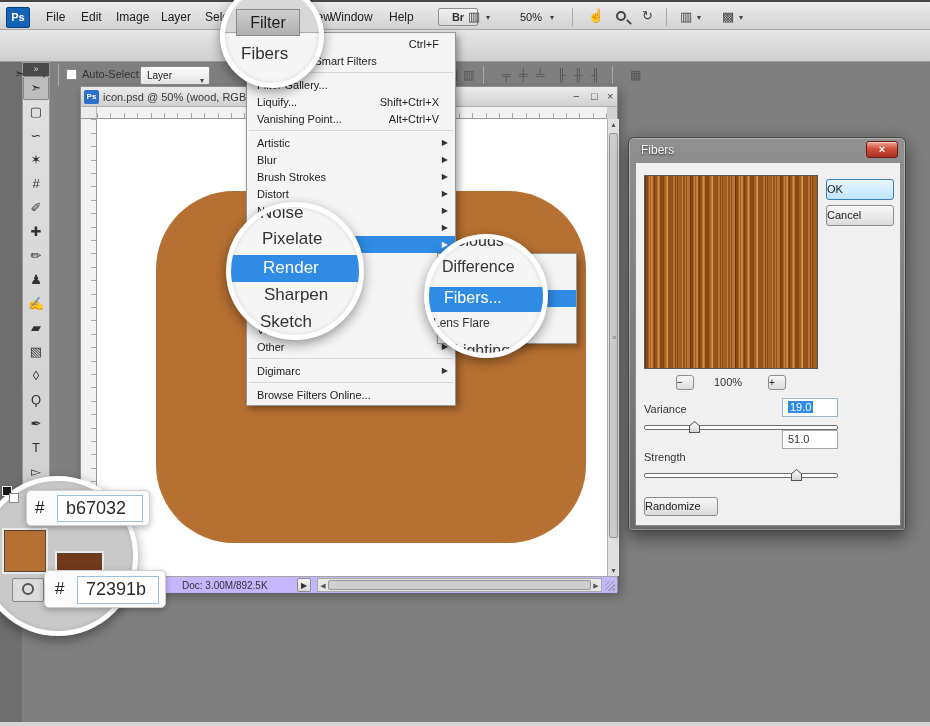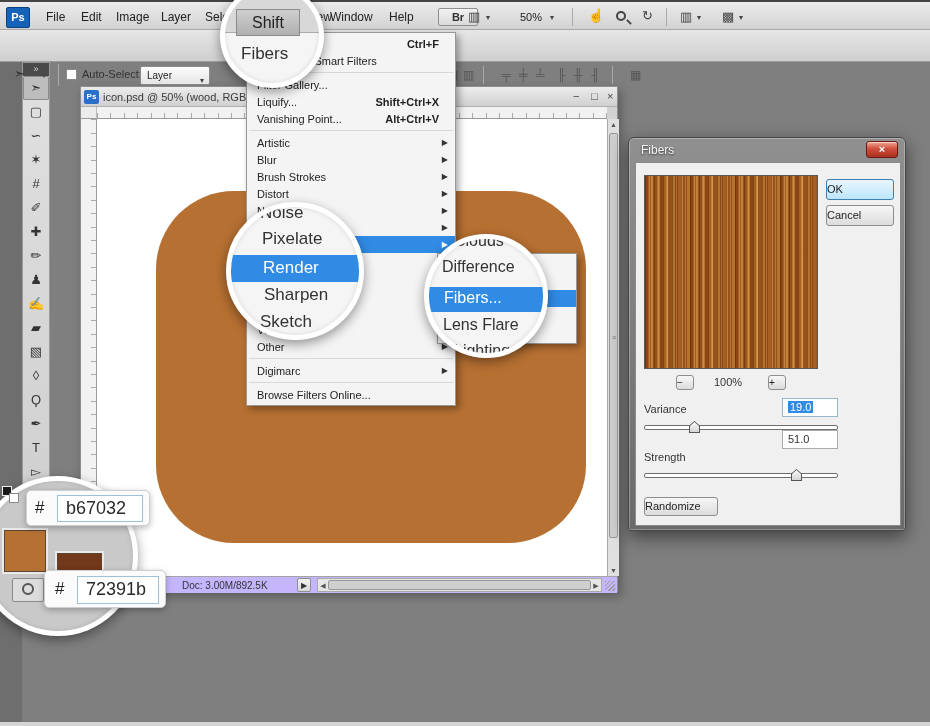--- a/index.html
+++ b/index.html
@@ -72,21 +72,21 @@
   .thumb-h{left:10px;top:1px;width:263px;height:10px;background:#cfcfcf;border:1px solid #999;border-radius:2px;}
   .resize-grip{left:524px;top:494px;width:10px;height:10px;
     background:repeating-linear-gradient(135deg,#999 0 1px,transparent 1px 3px);}
 
   
   .menu{background:#f4f4f4;border:1px solid #979797;box-shadow:3px 3px 7px rgba(0,0,0,.35);padding:2px 0;}
   .filter-menu{left:246px;top:32px;width:210px;z-index:20;}
   .submenu{left:437px;top:253px;width:140px;z-index:25;}
   .menu-row{height:17px;display:flex;align-items:center;padding:0 7px 0 10px;font-size:11px;color:#222;}
   .menu-row .lbl{flex:1;white-space:nowrap;}
-  .menu-row .sc{margin-left:10px;font-weight:bold;}
+  .menu-row .sc{margin-left:10px;}
   .menu-row .arrow{width:9px;font-size:8px;color:#333;text-align:right;}
   .menu-row:not(.has-sub) .arrow{visibility:hidden;}
   .menu-row.hl{background:var(--accent);color:#fff;}
   .menu-row.hl .arrow,.menu-row.hl .sc{color:#fff;}
   .menu-sep{height:1px;background:#d8d8d8;margin:3px 2px;}
 
   
   .bubble{position:absolute;border-radius:50%;border:5px solid #fff;overflow:hidden;background:#f5f5f5;
     box-shadow:0 4px 12px rgba(0,0,0,.4), inset 0 0 5px rgba(0,0,0,.12);z-index:40;}
   .big-txt{position:absolute;font-size:17px;color:#333;white-space:nowrap;}
@@ -400,39 +400,39 @@
     <div class="abs fld" style="left:146px;top:267px;width:56px;height:19px;border-color:#aaa"><span>51.0</span></div>
     <div class="abs track" style="left:8px;top:310px;width:194px">
       <div class="sthumb" style="left:146px"></div>
     </div>
     <div class="abs btn" style="left:8px;top:334px;width:74px;height:19px;line-height:17px">Randomize</div>
   </div>
 </div>
 
 <div class="bubble" style="left:220px;top:-16px;width:104px;height:104px">
   <div class="abs" style="left:0;top:0;width:100%;height:44px;background:#d8d8d8;border-bottom:1px solid #aaa"></div>
-  <div class="abs" style="left:11px;top:20px;width:64px;height:27px;background:linear-gradient(#cfcfcf,#b0b0b0);border:1px solid #8b8b8b;font-size:16px;color:#222;text-align:center;line-height:25px">Shift</div>
+  <div class="abs" style="left:11px;top:20px;width:64px;height:27px;background:linear-gradient(#cfcfcf,#b0b0b0);border:1px solid #8b8b8b;font-size:16px;color:#222;text-align:center;line-height:25px">Filter</div>
   <span class="big-txt" style="left:16px;top:55px">Fibers</span>
 </div>
 
 <div class="bubble" style="left:226px;top:202px;width:138px;height:138px">
   <span class="big-txt" style="left:29px;top:-4px">Noise</span>
   <span class="big-txt" style="left:31px;top:22px">Pixelate</span>
   <div class="pill" style="left:-8px;top:48px;width:150px;height:27px"></div>
   <span class="big-txt white" style="left:32px;top:51px">Render</span>
   <span class="big-txt" style="left:33px;top:78px">Sharpen</span>
   <span class="big-txt" style="left:29px;top:105px">Sketch</span>
 </div>
 
 <div class="bubble" style="left:424px;top:234px;width:124px;height:124px">
   <span class="big-txt" style="left:25px;top:-7px;font-size:16px">Clouds</span>
   <span class="big-txt" style="left:13px;top:19px;font-size:16px">Difference</span>
   <div class="pill" style="left:-8px;top:48px;width:132px;height:25px"></div>
   <span class="big-txt white" style="left:15px;top:50px;font-size:16px">Fibers...</span>
-  <span class="big-txt" style="left:14px;top:77px;font-size:16px">Lens Flare</span>
+  <span class="big-txt" style="left:4px;top:77px;font-size:12px">Lens Flare</span>
   <span class="big-txt" style="left:25px;top:103px;font-size:16px">Lighting</span>
 </div>
 
 <div class="bubble" style="left:-22px;top:476px;width:160px;height:160px;background:#c9c9c9"></div>
 <div class="abs" style="left:2px;top:486px;width:10px;height:10px;background:#1a1a1a;border:1px solid #eee;z-index:45"></div>
 <div class="abs" style="left:9px;top:493px;width:10px;height:10px;background:#fff;border:1px solid #888;z-index:45"></div>
 <div class="abs swatch" style="left:57px;top:553px;width:45px;height:45px;background:var(--bg-brown);z-index:44"></div>
 <div class="abs swatch" style="left:4px;top:530px;width:42px;height:42px;background:var(--fg-brown);z-index:45"></div>
 <div class="abs" style="left:12px;top:578px;width:32px;height:24px;background:#dcdcdc;border:1px solid #8a8a8a;border-radius:2px;z-index:45">
   <div class="abs" style="left:9px;top:4px;width:12px;height:12px;border:2px solid #555;border-radius:50%"></div>

